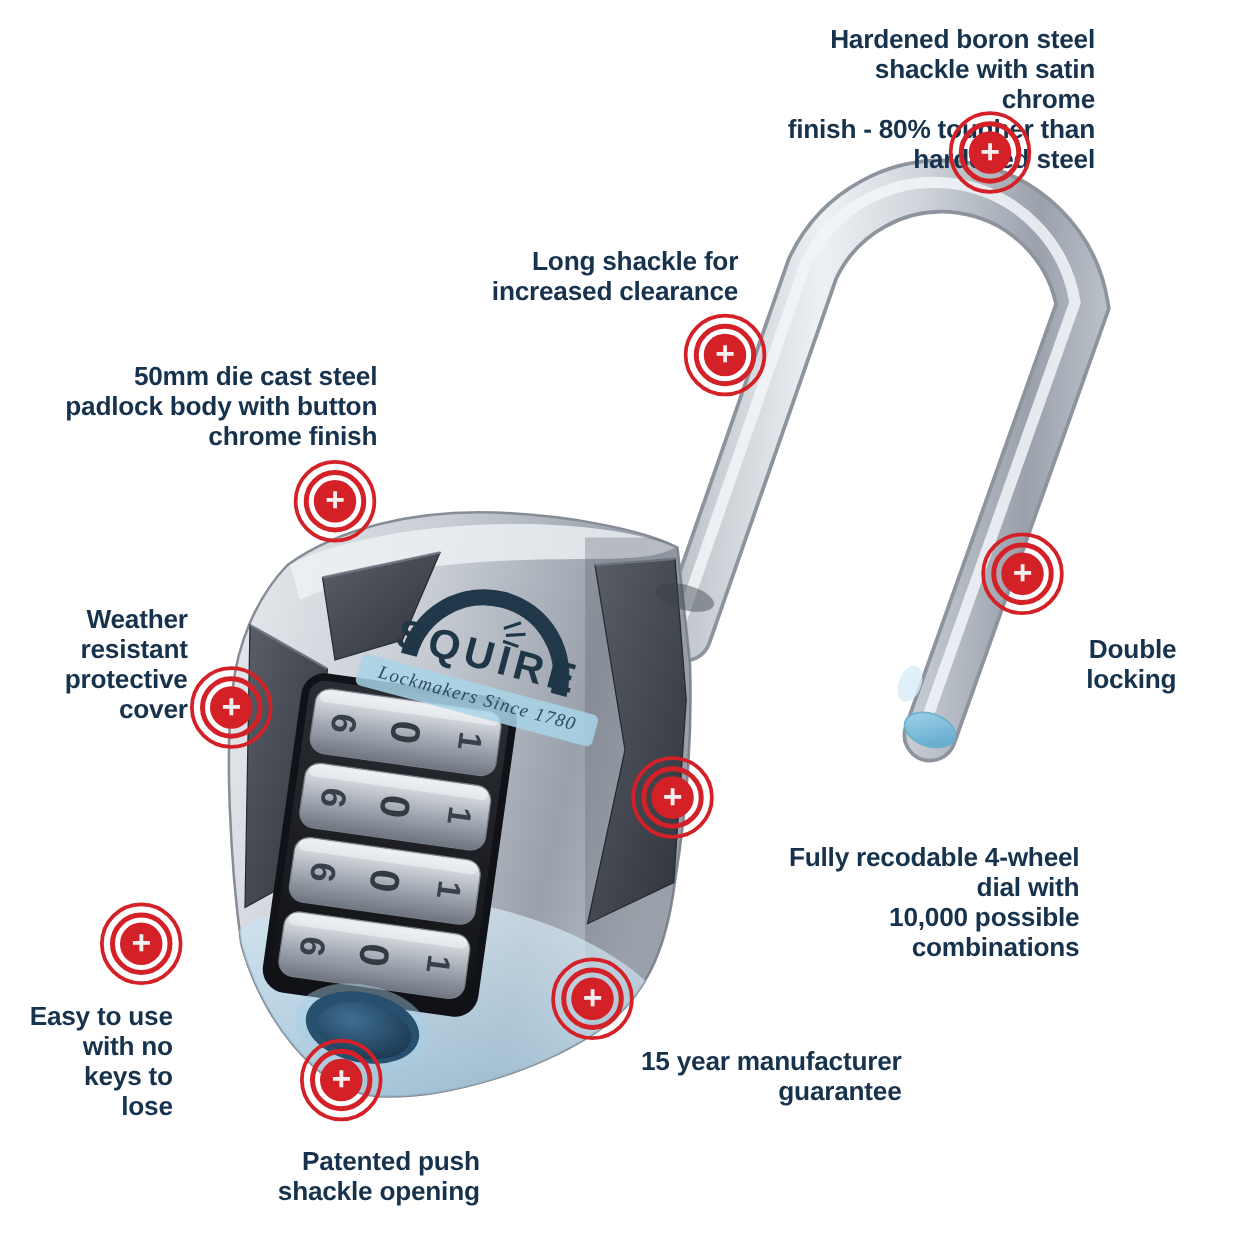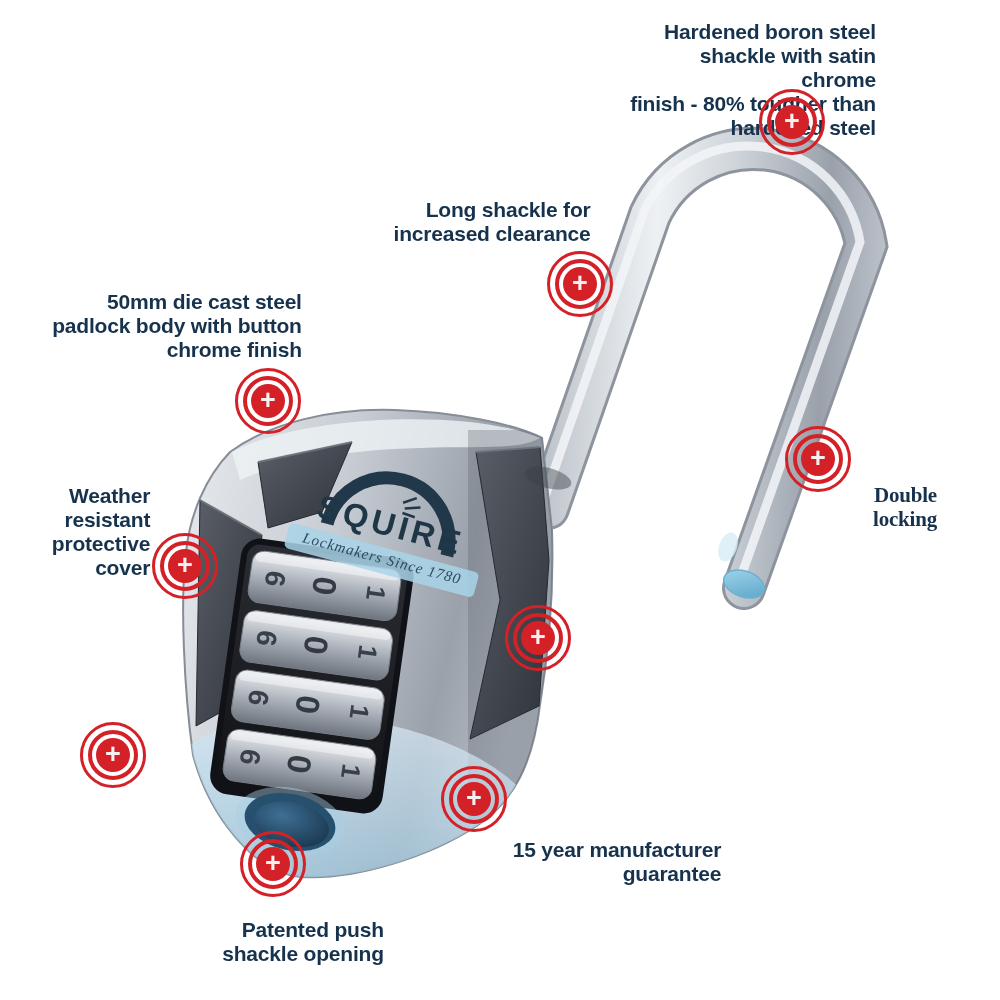--- a/index.html
+++ b/index.html
@@ -169,22 +169,28 @@
 finish - 80% tougher than hardened steel</div>
   <div class="label" style="left:468px;top:198px;margin-left:24px;">Long shackle for
 increased clearance</div>
   <div class="label" style="left:177px;top:290px;">50mm die cast steel
 padlock body with button
 chrome finish</div>
   <div class="label" style="left:101px;top:484px;">Weather
 resistant
 protective
 cover</div>
-  <div class="label" style="left:905px;top:483px;font-family:Liberation Serif, serif;">Double
+  <div class="label" style="left:905px;top:508px;">Double
 locking</div>
+  <div class="label" style="left:727px;top:675px;">Fully recodable 4-wheel dial with
+10,000 possible combinations</div>
+  <div class="label" style="left:81px;top:802px;">Easy to use
+with no
+keys to
+lose</div>
   <div class="label" style="left:617px;top:838px;">15 year manufacturer
 guarantee</div>
   <div class="label" style="left:303px;top:918px;">Patented push
 shackle opening</div>
 
   <div class="marker" style="left:792px;top:122px;">
     <div class="ring-outer"></div>
     <div class="ring-inner"></div>
     <div class="disc">
         <span class="plus">+</span>

